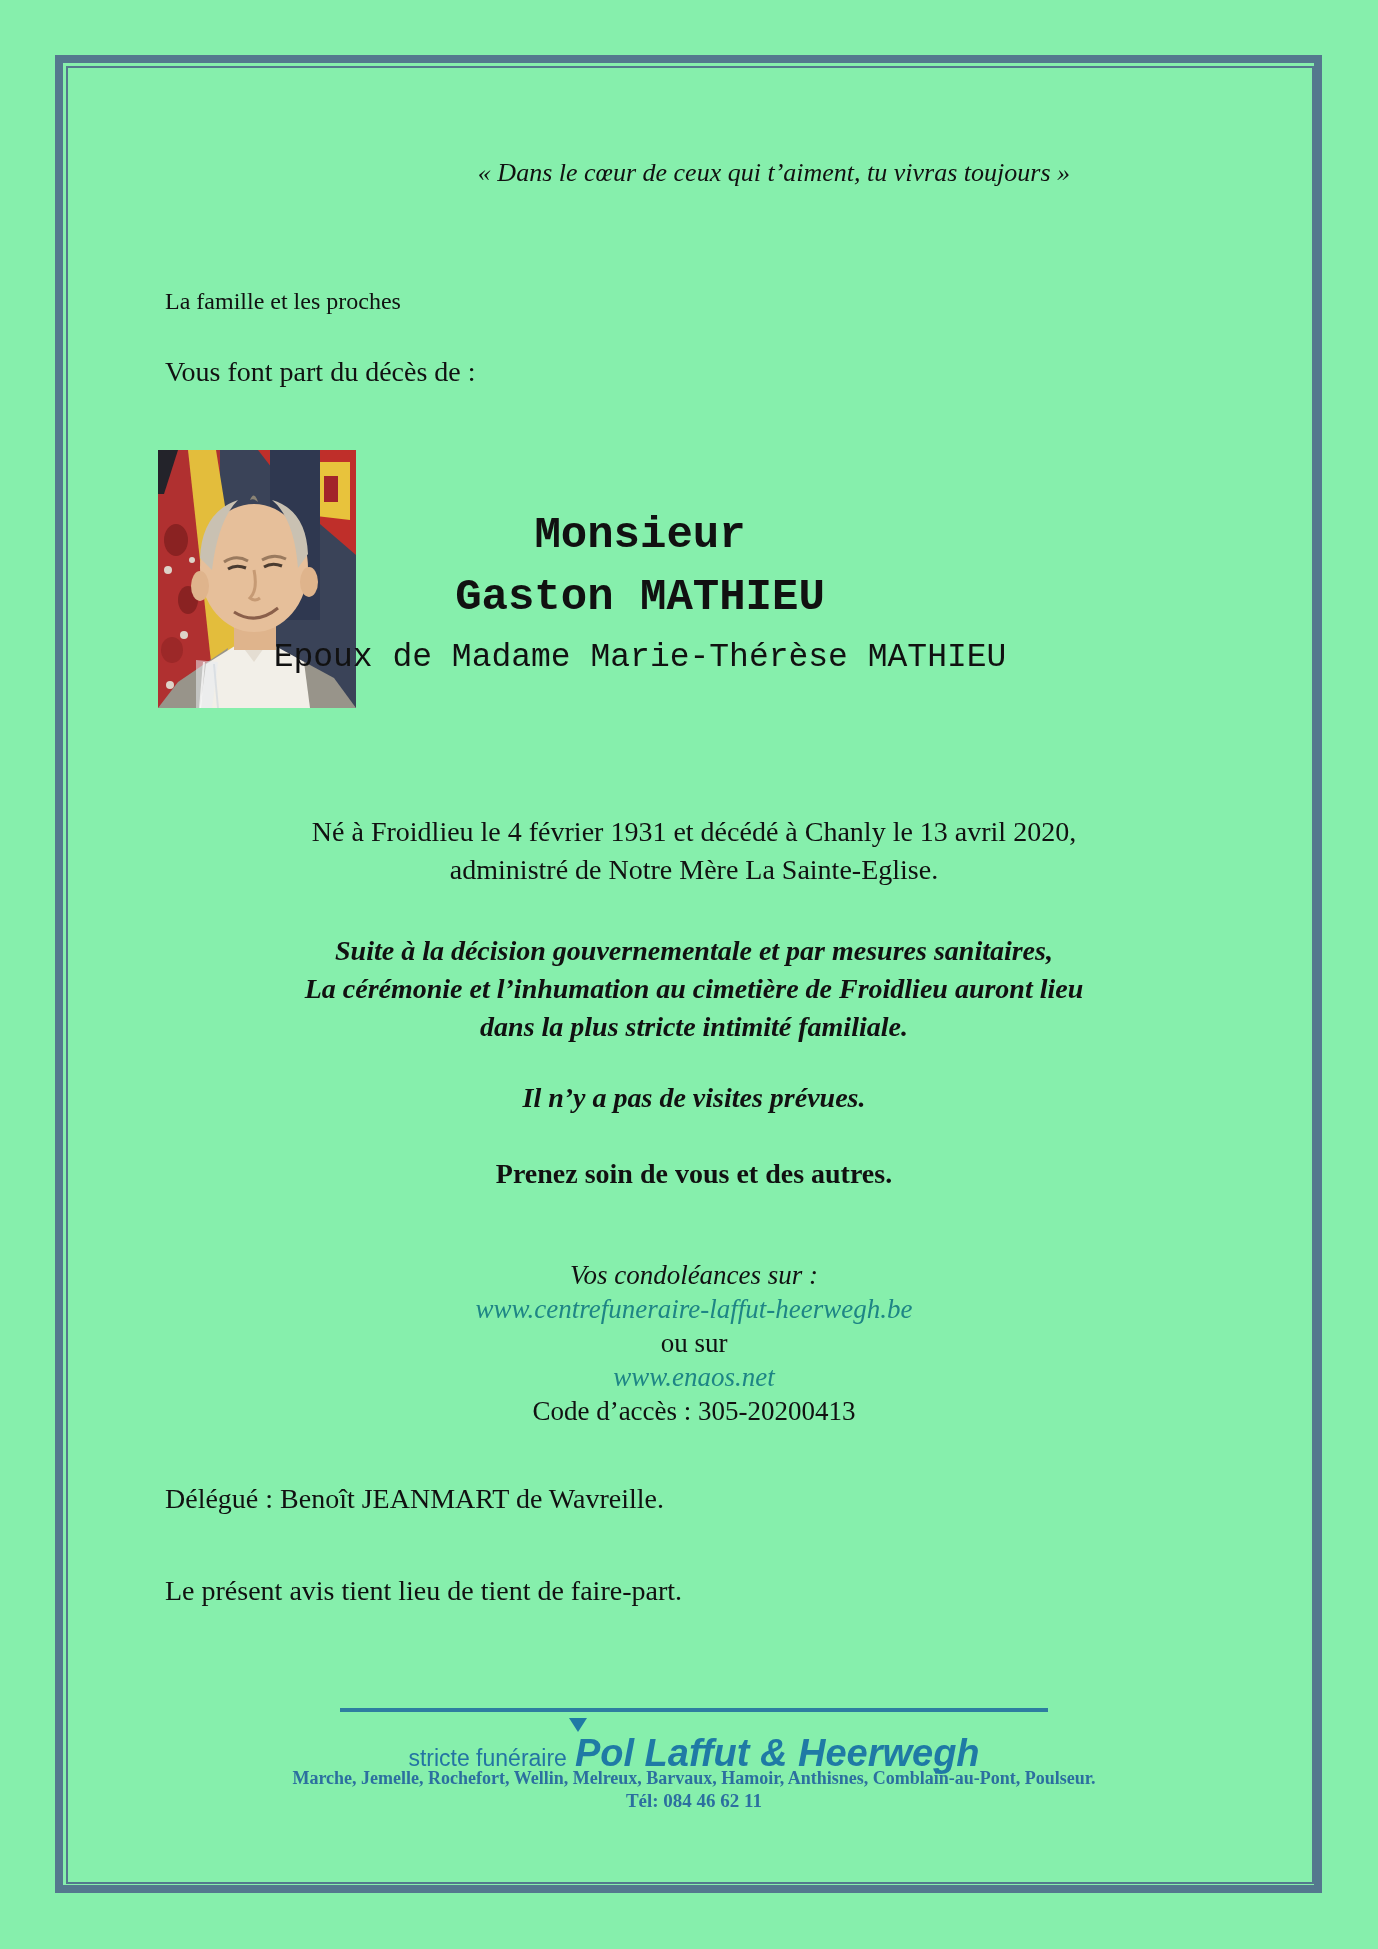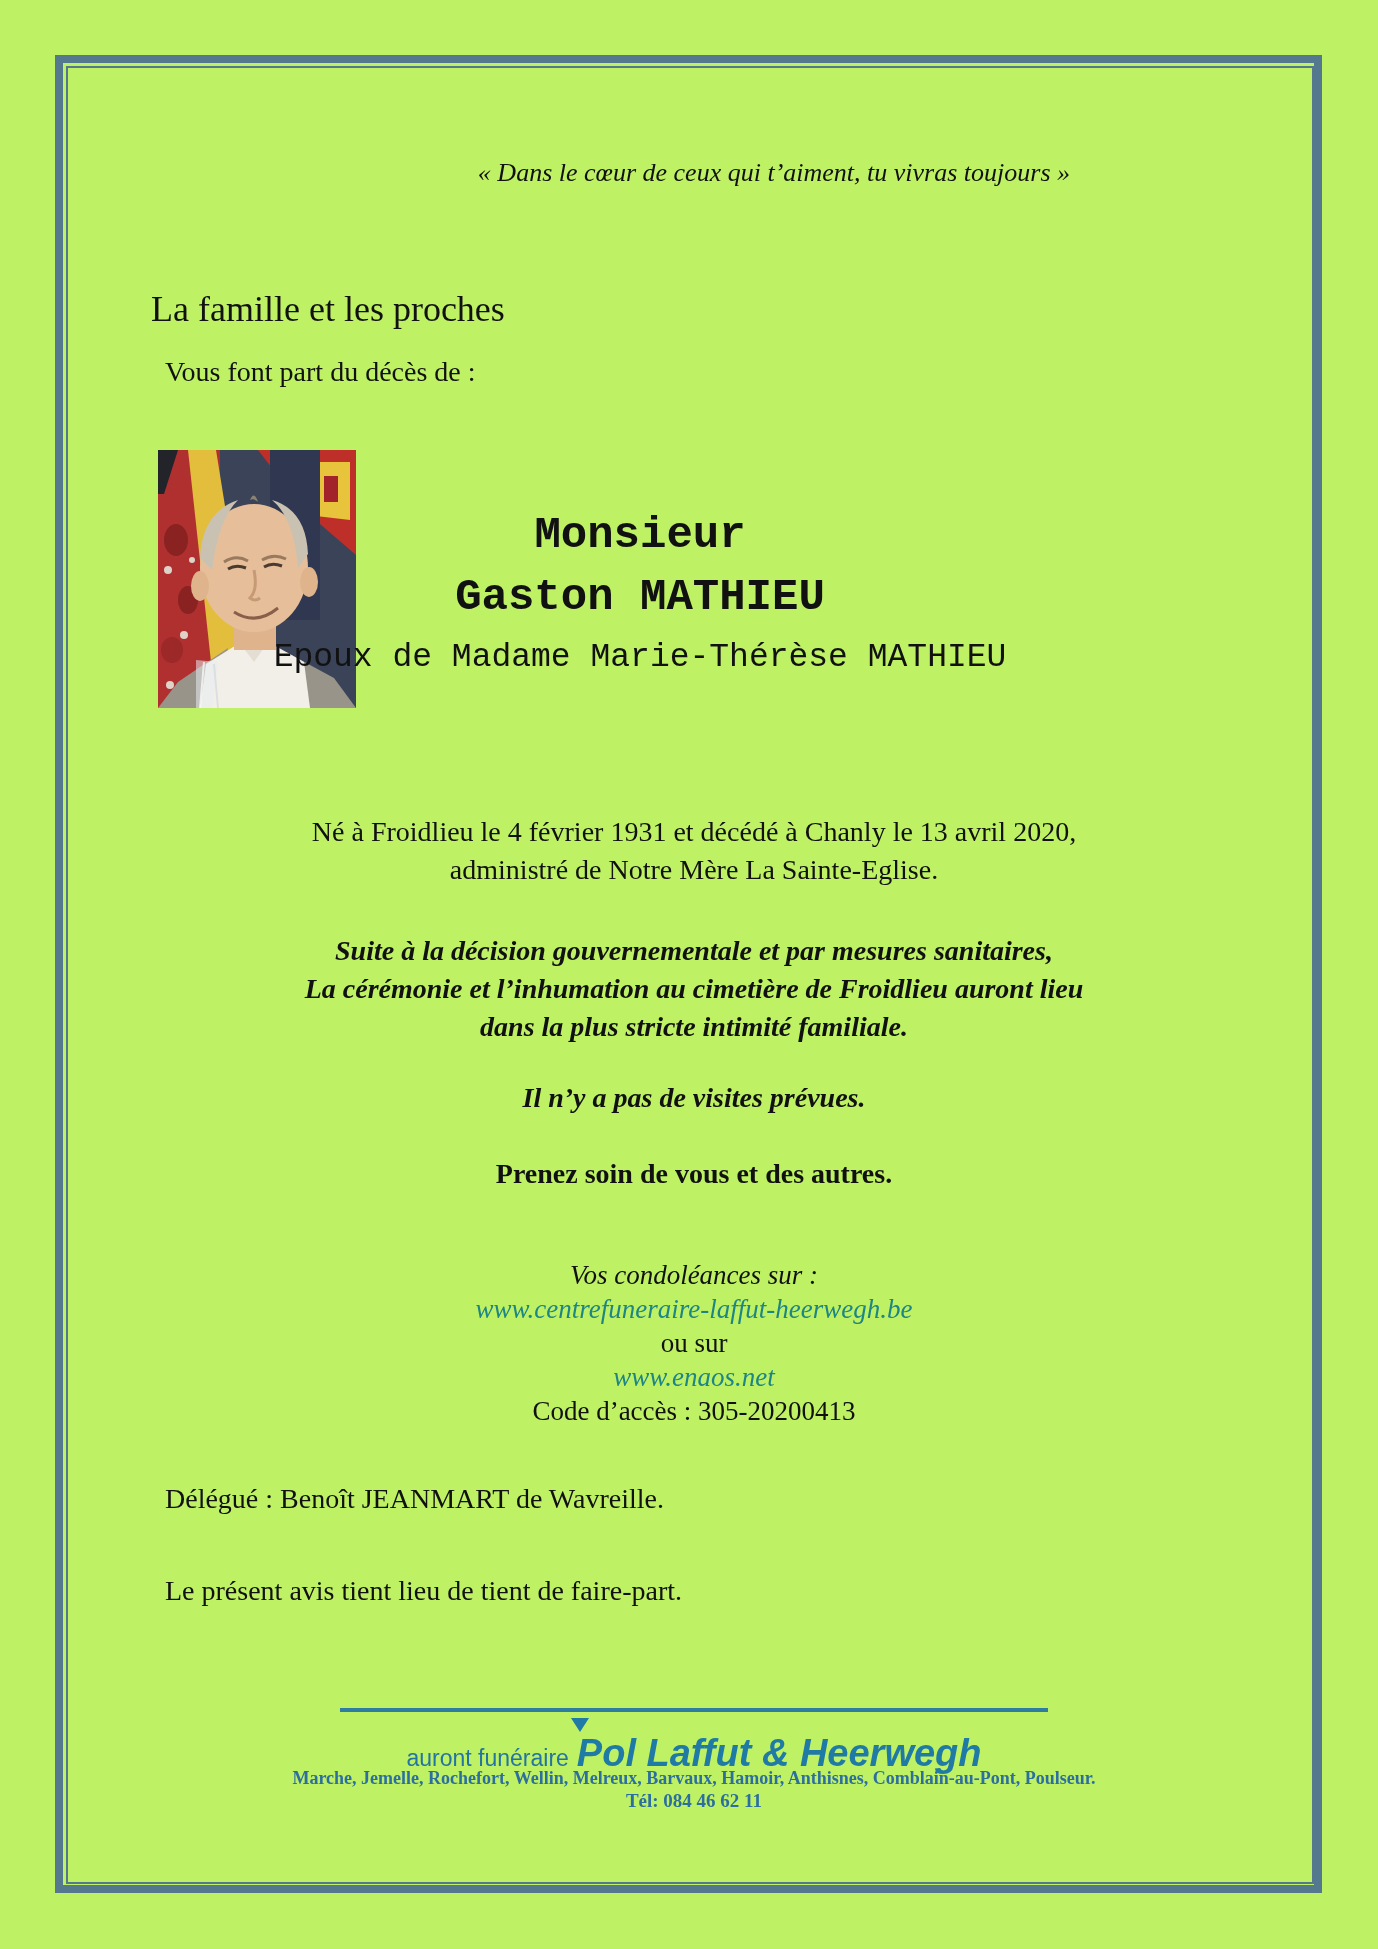--- a/index.html
+++ b/index.html
@@ -1,37 +1,37 @@
 <!DOCTYPE html>
 <html><head>
 <meta charset="utf-8">
 <style>
   html,body{margin:0;padding:0;background:#ffffff;}
   .page{
     position:relative;
     width:1378px;height:1949px;
-    background:#bef264;
+    background:#86efac;
     font-family:"Liberation Serif","DejaVu Serif",serif;
     color:#111;
     overflow:hidden;
   }
   .frame-outer{
     position:absolute;left:55px;top:55px;width:1267px;height:1838px;
     border:8px solid #54788E;box-sizing:border-box;
   }
   .frame-inner{
     position:absolute;left:66px;top:66px;width:1248px;height:1818px;
     border:2px solid #54788E;box-sizing:border-box;
   }
   .abs{position:absolute;}
   .quote{
     left:0;top:156px;width:1070px;text-align:right;
     font-style:italic;font-size:26px;line-height:34px;
   }
-  .intro1{left:151px;top:288px;font-size:36px;}
+  .intro1{left:165px;top:288px;font-size:24px;}
   .intro2{left:165px;top:356px;font-size:28px;}
   .photo{
     left:158px;top:450px;width:198px;height:258px;
   }
   .photo svg{display:block;width:100%;height:100%;}
   .title-block{left:0;top:504px;width:1280px;text-align:center;font-family:Liberation Mono, monospace;}
   .title-line{font-size:44px;font-weight:bold;line-height:62px;}
   .spouse-line{font-size:33px;font-weight:normal;line-height:48px;margin-top:6px;}
   .life-block{left:0;top:813px;width:1388px;text-align:center;font-size:28px;line-height:38px;}
   .notice-block{left:0;top:932px;width:1388px;text-align:center;
@@ -164,20 +164,20 @@
     <div>Code d’accès : 305-20200413</div>
   </div>
 
   <div class="abs delegate">Délégué : Benoît JEANMART de Wavreille.</div>
 
   <div class="abs notice-footer">Le présent avis tient lieu de tient de faire-part.</div>
 
   <div class="abs footer-rule"></div>
 
   <div class="abs logo-line">
-    <span class="logo-prefix">auront funéraire</span><span class="logo-name"><span class="tri"></span><span>Pol Laffut &amp; Heerwegh</span></span>
+    <span class="logo-prefix">stricte funéraire</span><span class="logo-name"><span class="tri"></span><span>Pol Laffut &amp; Heerwegh</span></span>
   </div>
 
   <div class="abs towns">Marche, Jemelle, Rochefort, Wellin, Melreux, Barvaux, Hamoir, Anthisnes, Comblain-au-Pont, Poulseur.</div>
 
   <div class="abs tel">Tél: 084 46 62 11</div>
 
 </div>
 
 </body></html>

